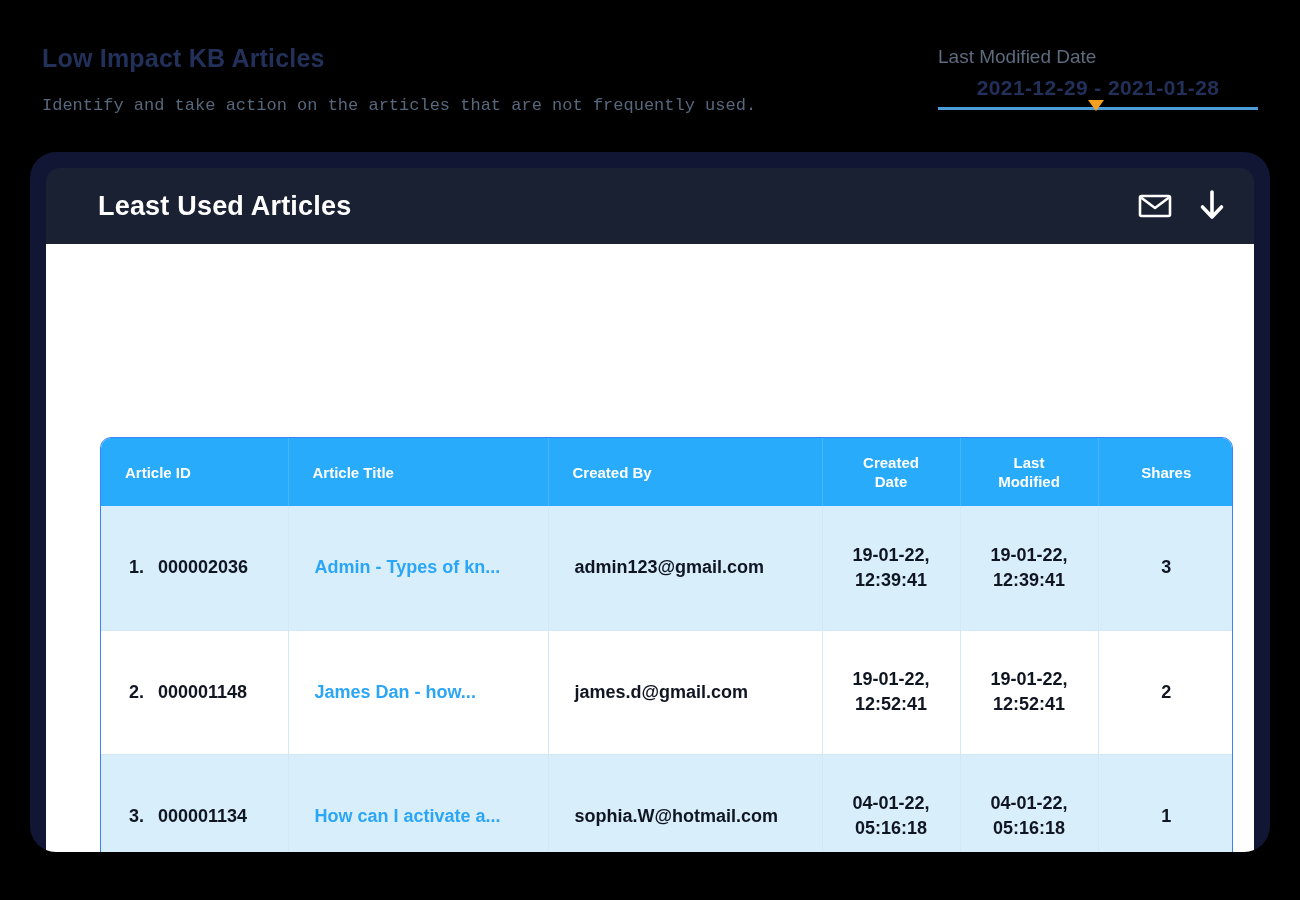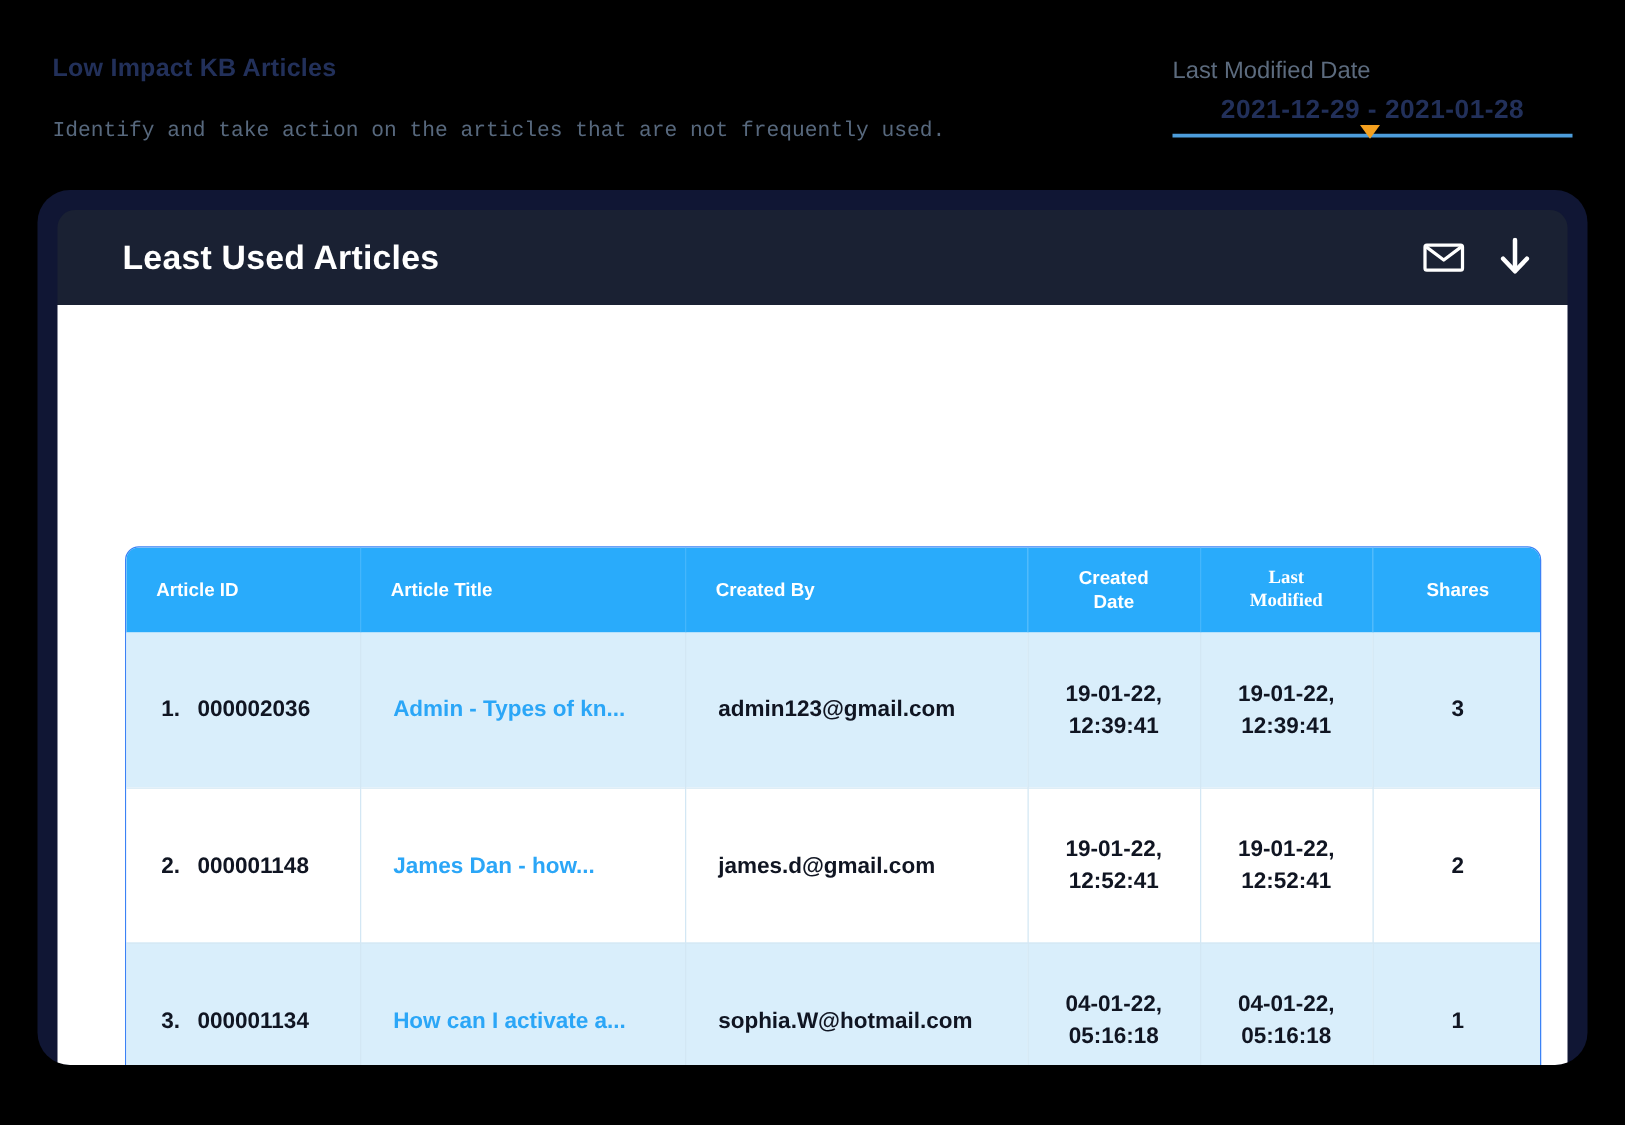--- a/index.html
+++ b/index.html
@@ -25,21 +25,21 @@
     position: absolute;
     left: 0; top: 0;
     width: 1300px;
     height: 140px;
   }
 
   .page-title {
     position: absolute;
     left: 42px;
     top: 44px;
-    font-size: 20px;
+    font-size: 25px;
     font-weight: bold;
     color: #22305a;
     letter-spacing: 0.2px;
     white-space: nowrap;
   }
 
   .page-subtitle {
     position: absolute;
     left: 42px;
     top: 96px;
@@ -207,21 +207,21 @@
     display: block;
   }
   .created-by { padding-left: 2px; white-space: nowrap; }
   .date-cell { white-space: pre-line; }
 
   
   .c-id    { width: 187px; }
   .c-title { width: 260px; }
   .c-by    { width: 274px; }
   .c-cdate { width: 138px; }
-  .c-mdate { width: 138px; font-family: Liberation Serif, serif; }
+  .c-mdate { width: 138px; }
   .c-shr   { width: 136px; }
 </style>
 </head>
 <body>
 
 <div class="page">
 
   <div class="topbar">
     <div class="page-title">Low Impact KB Articles</div>
     <div class="page-subtitle">Identify and take action on the articles that are not frequently used.</div>

